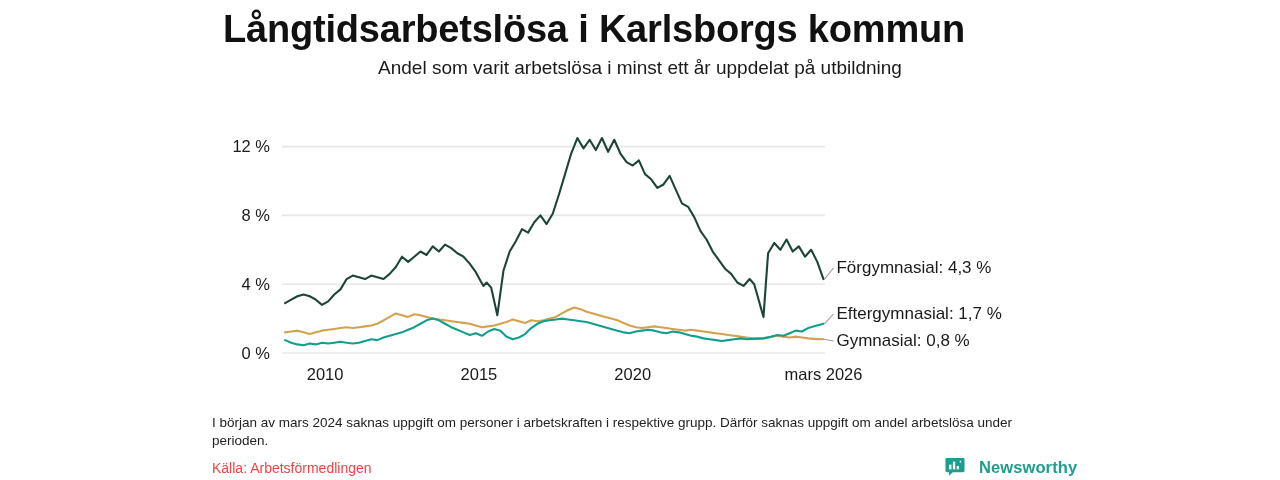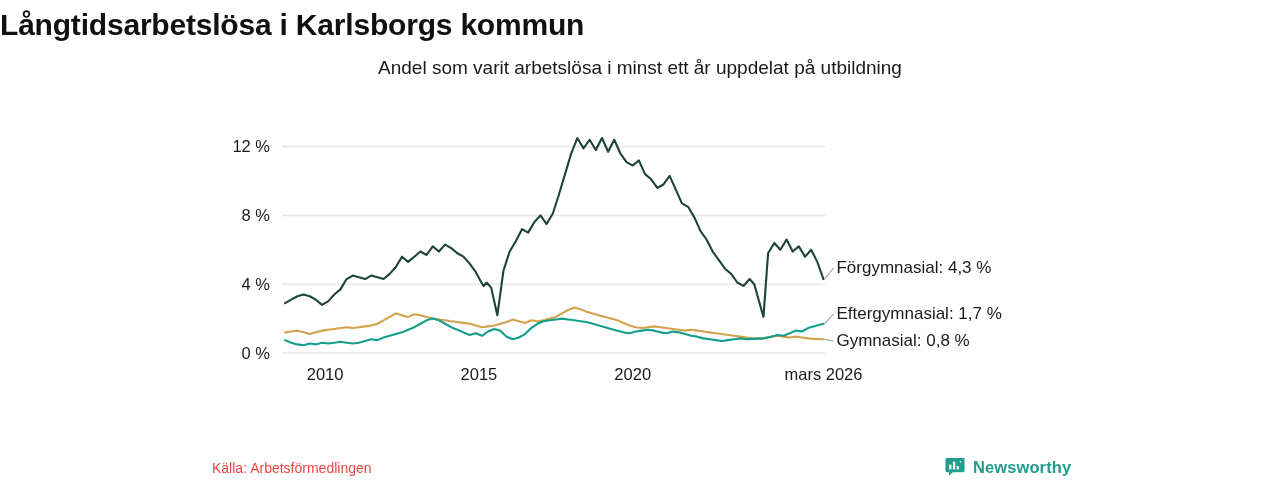--- a/index.html
+++ b/index.html
@@ -18,22 +18,22 @@
   #chart-card {
     position: absolute;
     left: 0; top: 0;
     width: 1280px;
     height: 480px;
   }
   #chart-title {
     position: absolute;
     left: 0; top: 8px;
     width: 1188px;
-    text-align: left;
-    font-size: 30px;
+    text-align: center;
+    font-size: 38px;
     font-weight: bold;
     letter-spacing: -0.2px;
     color: #111111;
   }
   #chart-subtitle {
     position: absolute;
     left: 0; top: 57px;
     width: 1280px;
     text-align: center;
     font-size: 19px;
@@ -89,21 +89,21 @@
     top: 460px;
     font-size: 14px;
     color: #ef4444;
   }
   #logo {
     position: absolute;
     left: 944px;
     top: 456px;
     display: flex;
     align-items: center;
-    gap: 7px;
+    gap: 13px;
     text-align: right;
   }
   #logo-mark {
     width: 22px;
     height: 22px;
   }
   #logo-text {
     font-size: 16.5px;
     font-weight: 600;
     color: #1f9d8e;
@@ -150,20 +150,21 @@
           <path d="M824.4617563739391,223.77 L833.4617563739391,214" class="leader"></path>
         </g>
       <g id="serieslabel-group">
           <text x="836.4617563739391" y="173" class="series-label">Förgymnasial: 4,3 %</text>
           <text x="836.4617563739391" y="246" class="series-label">Gymnasial: 0,8 %</text>
           <text x="836.4617563739391" y="219" class="series-label">Eftergymnasial: 1,7 %</text>
         </g>
     </svg>
   </div>
 
+  <div id="footnote">I början av mars 2024 saknas uppgift om personer i arbetskraften i respektive grupp. Därför saknas uppgift om andel arbetslösa under perioden.</div>
 
   <div id="source-line">Källa: Arbetsförmedlingen</div>
 
   <div id="logo">
     <svg id="logo-mark" viewBox="0 0 24 24">
       <path d="M3.2 2.2h17.6a1.6 1.6 0 0 1 1.6 1.6v12.2a1.6 1.6 0 0 1-1.6 1.6H9.6L5.4 21.6v-4H3.2a1.6 1.6 0 0 1-1.6-1.6V3.8a1.6 1.6 0 0 1 1.6-1.6z" fill="#1f9d8e"></path>
       <rect x="5.6" y="9.4" width="2.5" height="5.2" fill="#ffffff"></rect>
       <rect x="9.7" y="6.2" width="2.5" height="8.4" fill="#ffffff"></rect>
       <rect x="13.8" y="11.0" width="2.5" height="3.6" fill="#ffffff"></rect>
       <rect x="17.2" y="5.2" width="1.5" height="2.0" fill="#ffffff"></rect>

